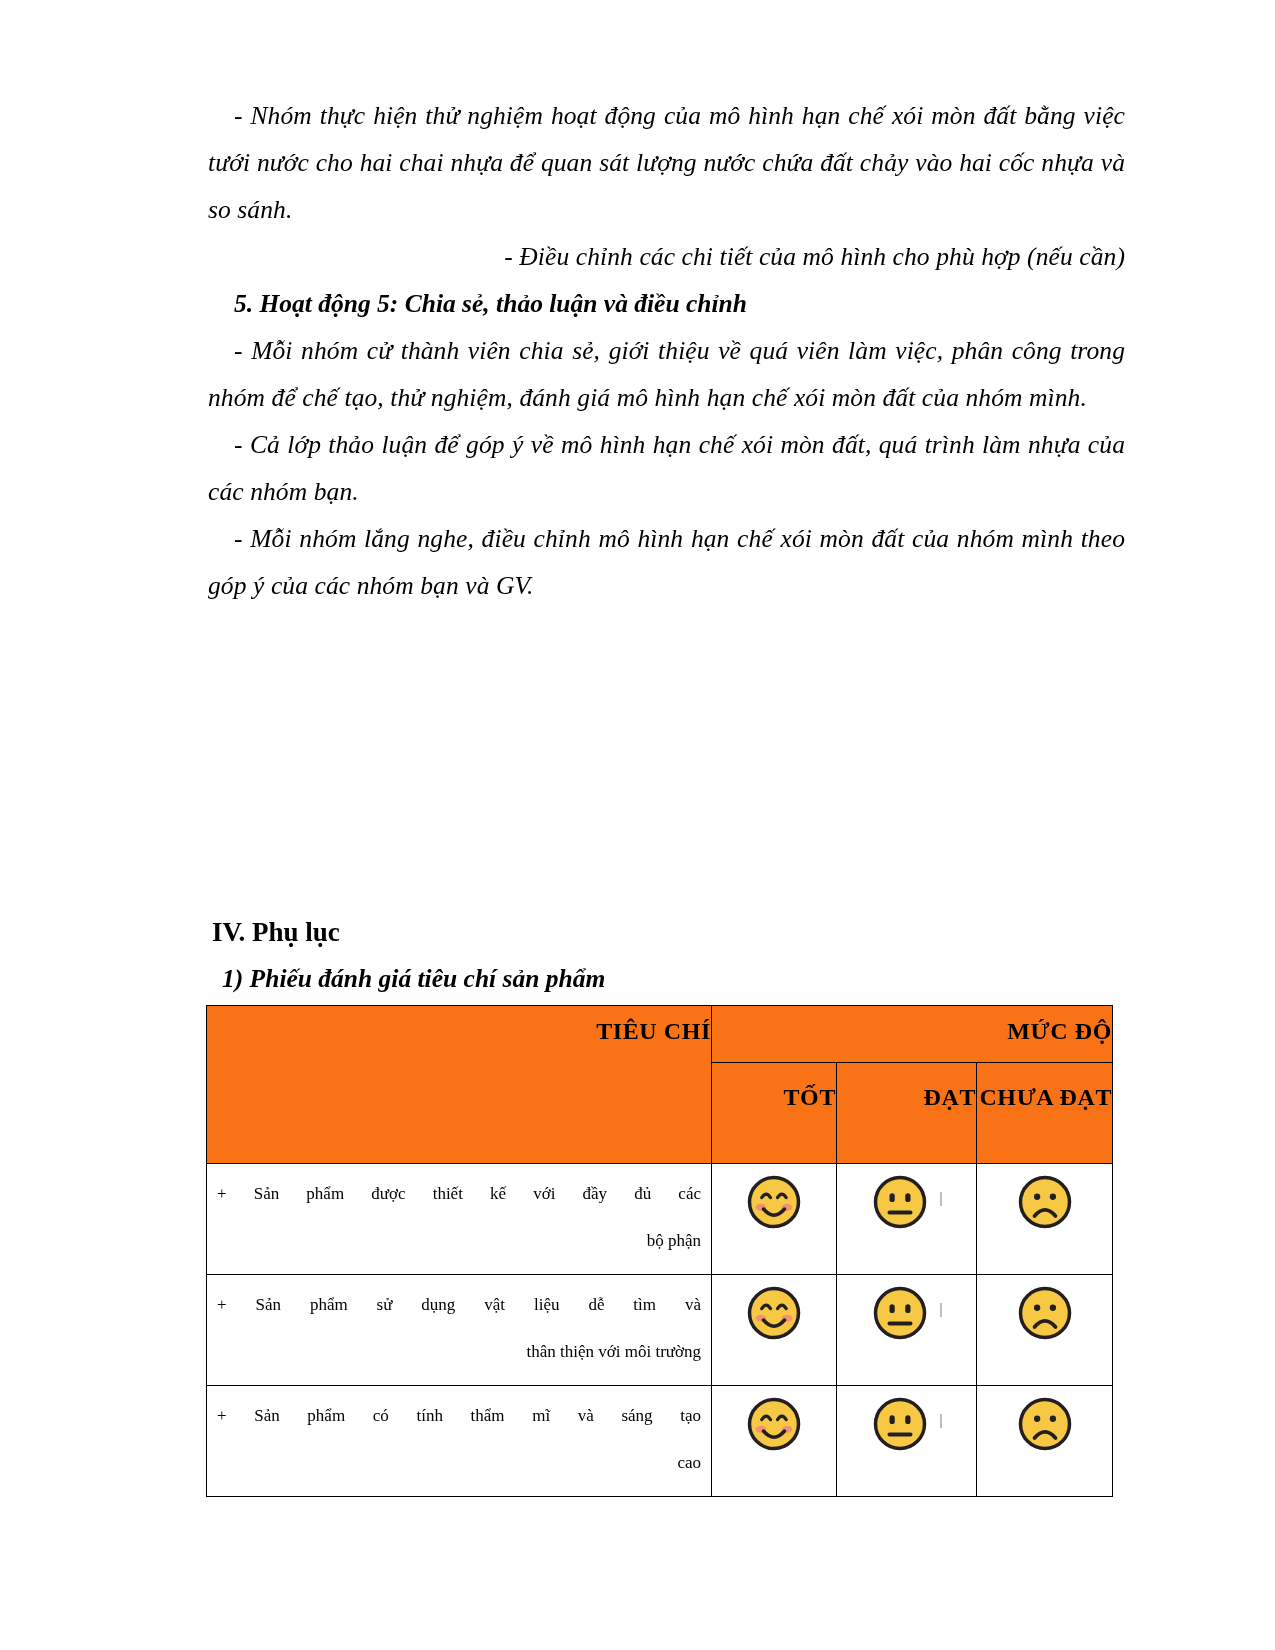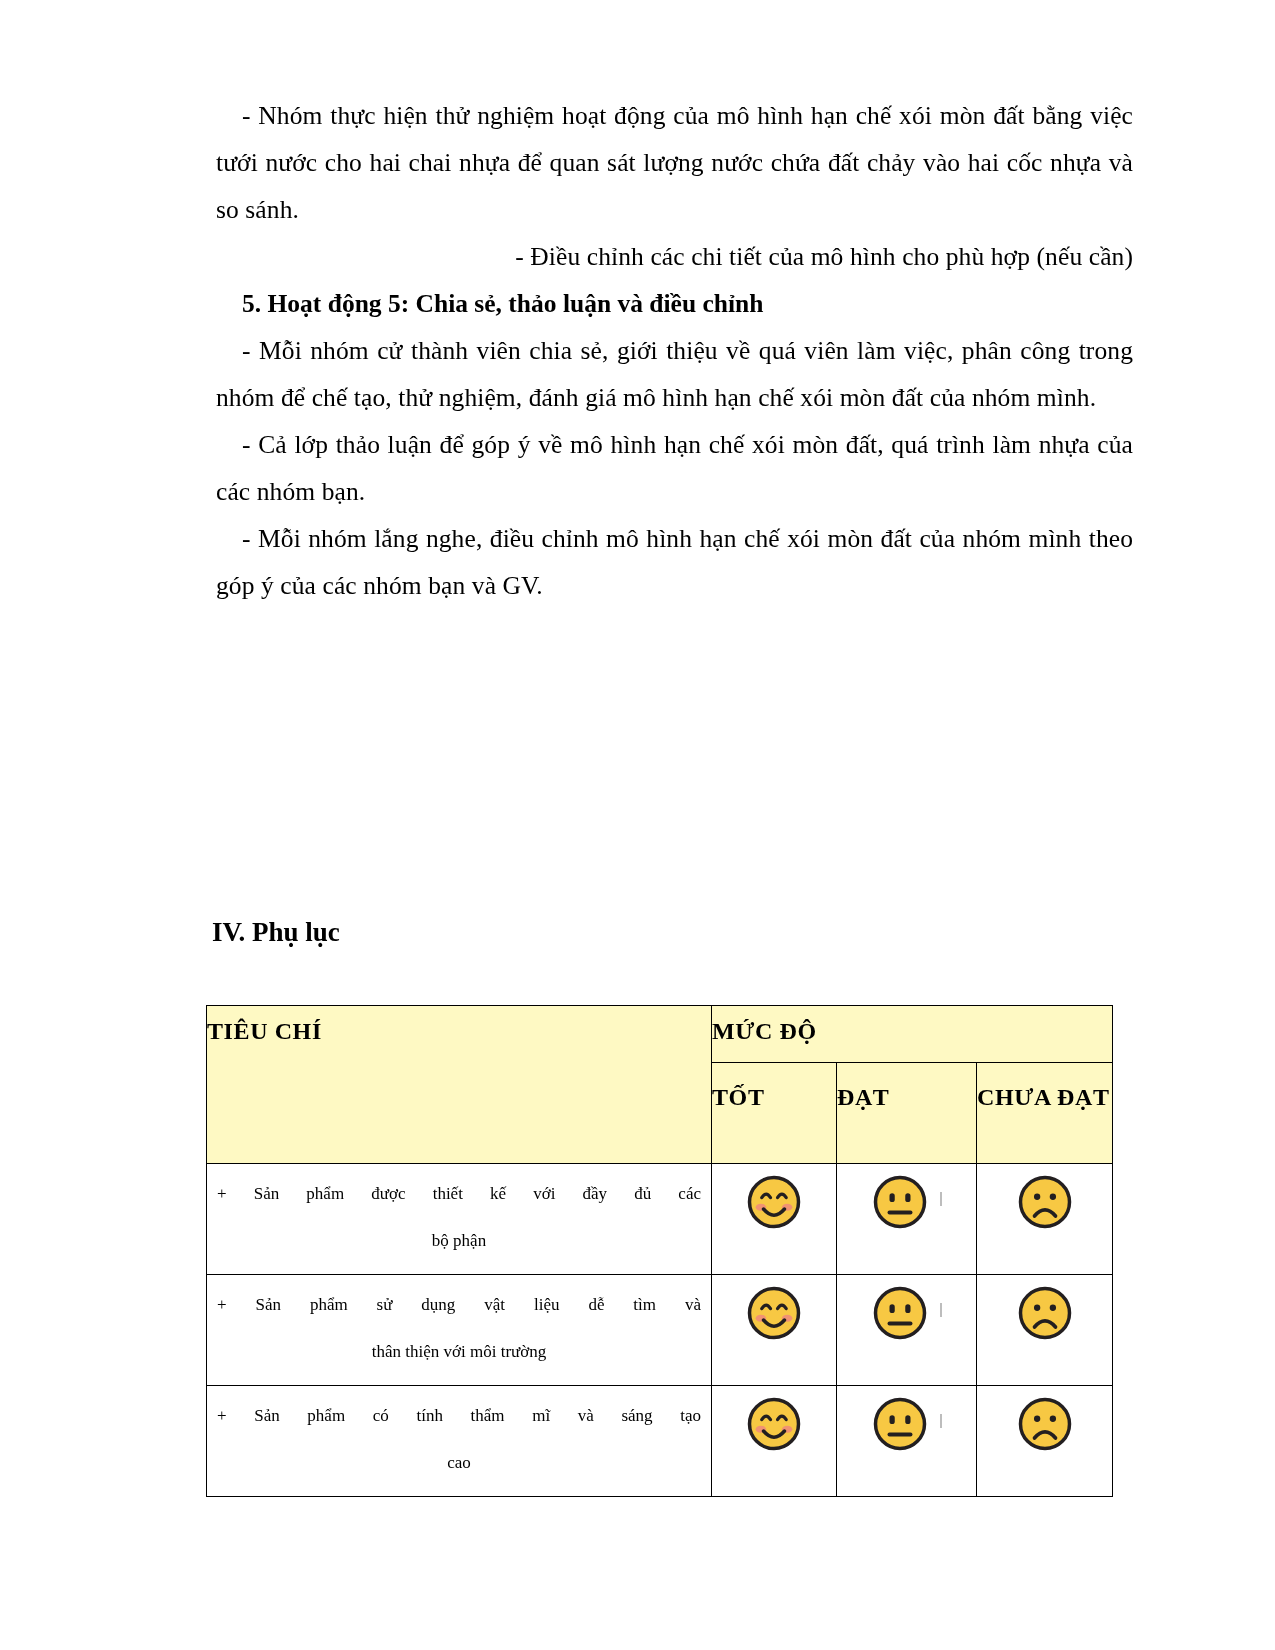--- a/index.html
+++ b/index.html
@@ -21,23 +21,24 @@
     position: absolute;
     left: 0; top: 0;
     width: 1275px;
     height: 1650px;
     background: #ffffff;
   }
 
   
   .body-block {
     position: absolute;
-    left: 216px;
+    left: 208px;
     top: 92px;
     width: 917px;
+    font-style: italic;
   }
 
   p.para {
     margin: 0;
     font-size: 25.5px;
     line-height: 47px;
     text-align: justify;
     text-justify: inter-word;
     text-indent: 0;
     letter-spacing: 0.1px;
@@ -90,22 +91,22 @@
     border-collapse: collapse;
     width: 906px;
     table-layout: fixed;
   }
   table.rubric td, table.rubric th {
     border: 1.5px solid #000000;
     padding: 0;
     vertical-align: top;
   }
   .hd {
-    background: #fef9c3;
-    text-align: left;
+    background: #f97316;
+    text-align: right;
     font-weight: bold;
     font-size: 24px;
     letter-spacing: 0.6px;
     vertical-align: top;
   }
   .hd-tieuchi {
     height: 134px;
     padding-top: 12px !important;
   }
   .hd-mucdo {
@@ -120,21 +121,21 @@
   td.crit {
     font-size: 17px;
     line-height: 47px;
     text-align: justify;
     text-justify: inter-word;
     padding: 6px 10px 10px 10px !important;
     height: 82px;
   }
   td.crit .line2 {
     display: block;
-    text-align: center;
+    text-align: right;
   }
   td.crit .line1 {
     display: block;
     text-align: justify;
     text-align-last: justify;
   }
   td.face {
     text-align: center;
     vertical-align: top;
     padding-top: 10px !important;
@@ -167,20 +168,21 @@
     <p class="para indent">- Nhóm thực hiện thử nghiệm hoạt động của mô hình hạn chế xói mòn đất bằng việc tưới nước cho hai chai nhựa để quan sát lượng nước chứa đất chảy vào hai cốc nhựa và so sánh.</p>
     <p class="para indent last-nojust">- Điều chỉnh các chi tiết của mô hình cho phù hợp (nếu cần)</p>
     <p class="heading-bold">5. Hoạt động 5: Chia sẻ, thảo luận và điều chỉnh</p>
     <p class="para indent">- Mỗi nhóm cử thành viên chia sẻ, giới thiệu về quá viên làm việc, phân công trong nhóm để chế tạo, thử nghiệm, đánh giá mô hình hạn chế xói mòn đất của nhóm mình.</p>
     <p class="para indent">- Cả lớp thảo luận để góp ý về mô hình hạn chế xói mòn đất, quá trình làm nhựa của các nhóm bạn.</p>
     <p class="para indent">- Mỗi nhóm lắng nghe, điều chỉnh  mô hình hạn chế xói mòn đất của nhóm mình theo góp ý của các nhóm bạn và GV.</p>
   </div>
 
   <div class="appendix">
     <h2>IV. Phụ lục</h2>
+    <h3>1)  Phiếu đánh giá tiêu chí sản phẩm</h3>
   </div>
 
   <div class="table-wrap">
     <table class="rubric">
       <colgroup>
         <col class="col-crit">
         <col class="col-tot">
         <col class="col-dat">
         <col class="col-chua">
       </colgroup>

